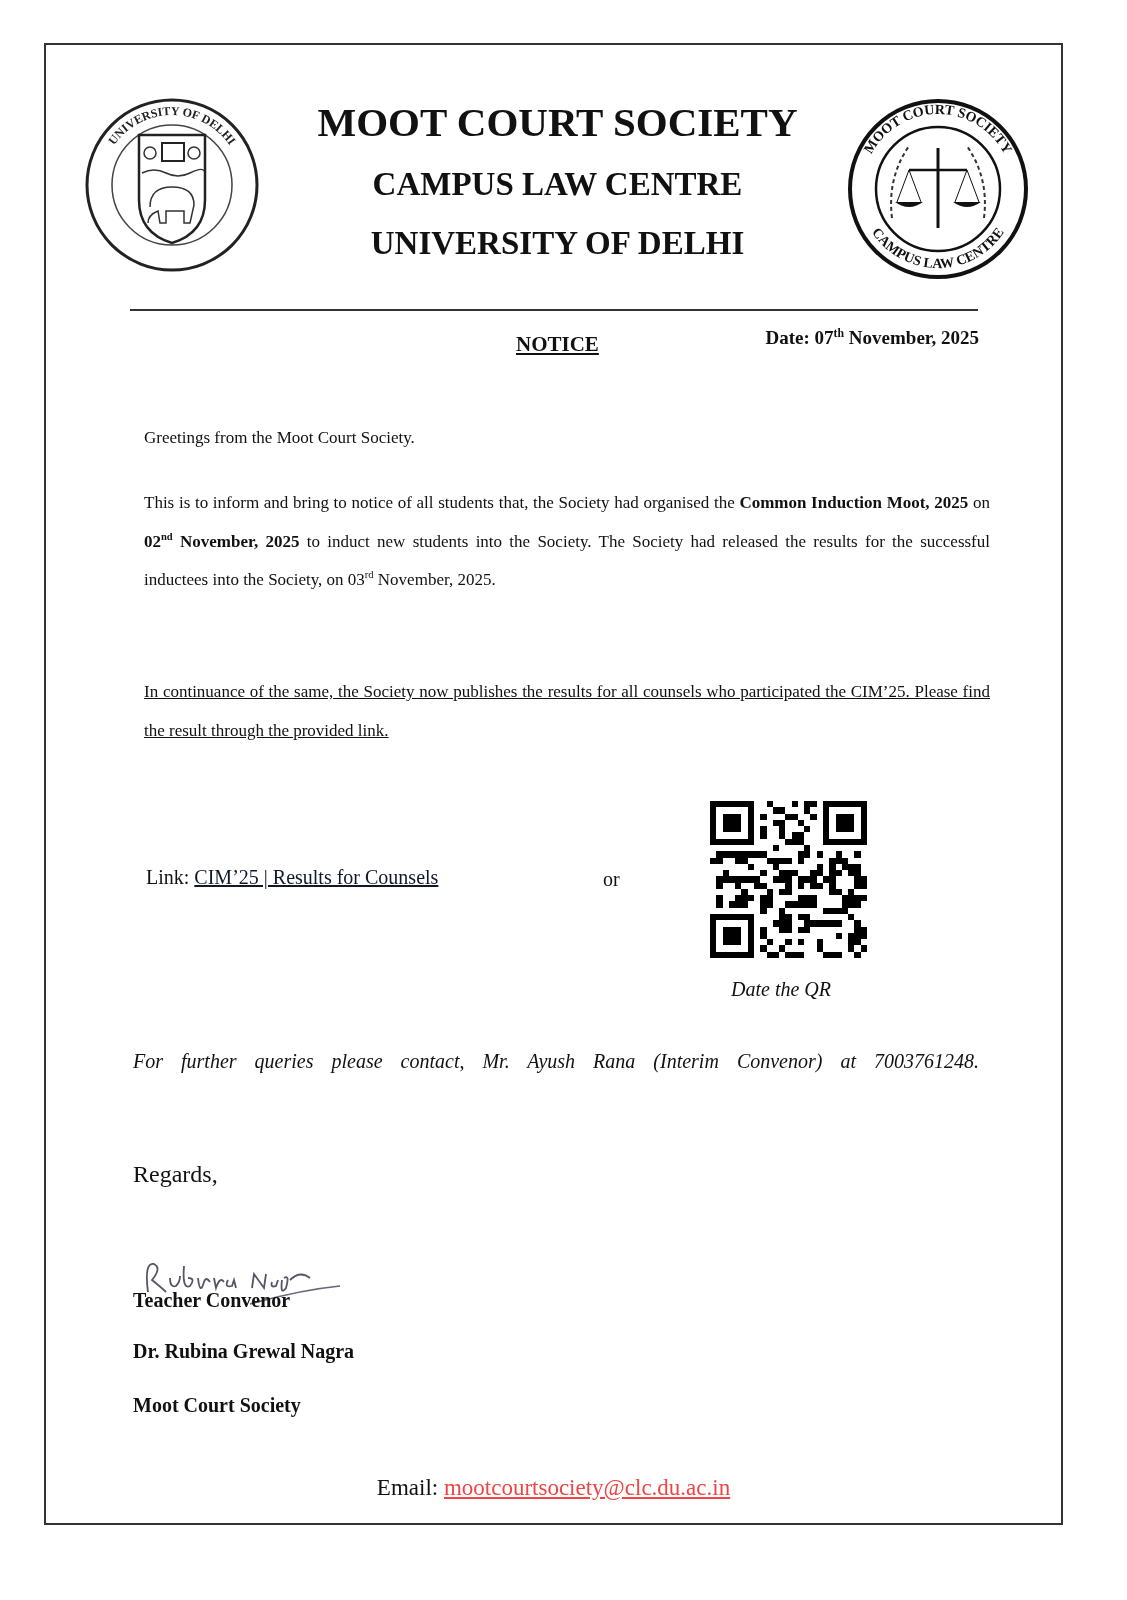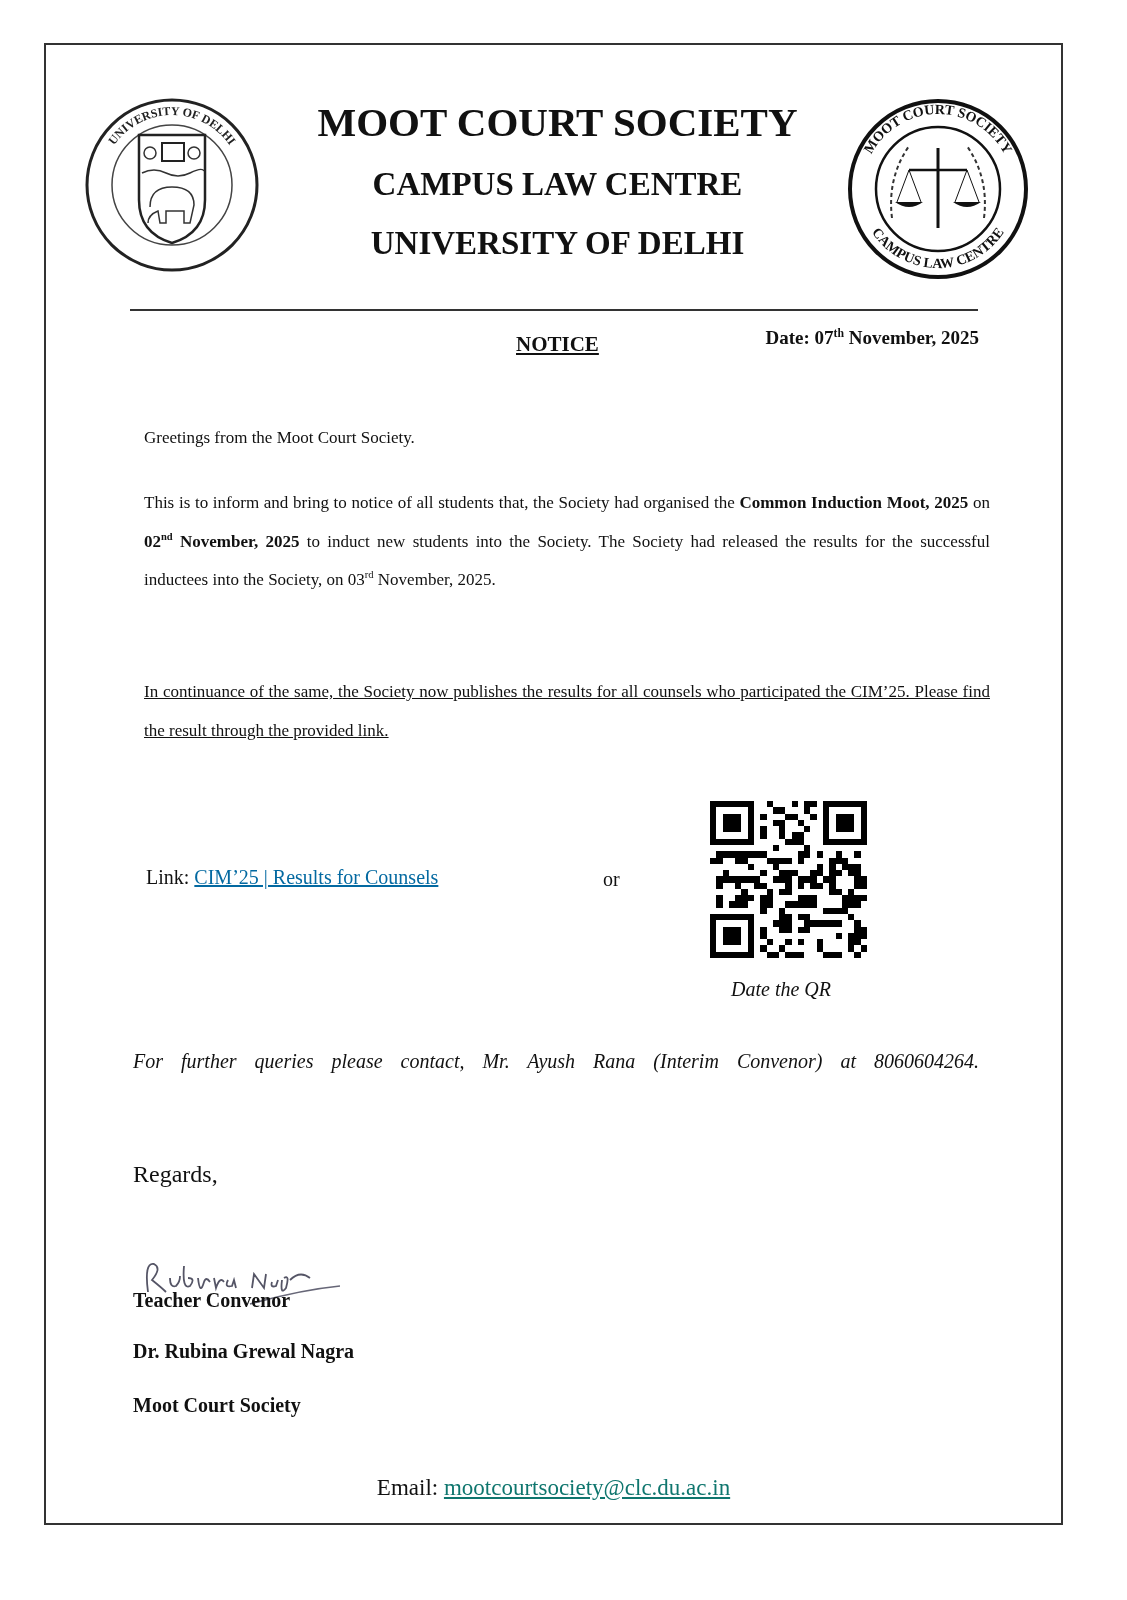--- a/index.html
+++ b/index.html
@@ -14,31 +14,31 @@
   .t3{top:225px;font-size:33px;}
   .rule{position:absolute;left:130px;top:309px;width:848px;height:0;border-top:2px solid #333;}
   .notice{position:absolute;left:516px;top:325px;font-size:21px;font-weight:bold;text-decoration:underline;margin-top:7px;}
   .date{position:absolute;right:148px;top:327px;font-size:19px;font-weight:bold;}
   sup{font-size:62%;line-height:0;}
   .p{position:absolute;left:127px;width:846px;font-size:17px;line-height:38.5px;text-align:justify;margin-left:17px;}
   .greet{top:419px;}
   .para1{top:484px;}
   .para2{top:673px;text-decoration:underline;}
   .linkrow{position:absolute;top:866px;left:146px;font-size:20px;}
-  .linkrow a{color:#0369a1;}
+  .linkrow a{color:#0f172a;}
   .or{position:absolute;left:603px;top:868px;font-size:20px;}
   .qr{position:absolute;left:710px;top:801px;width:157px;height:157px;}
   .scan{position:absolute;left:731px;top:978px;font-size:20px;font-style:italic;}
   .query{position:absolute;left:133px;top:1050px;width:846px;font-size:20px;font-style:italic;text-align:justify;text-align-last:justify;}
   .regards{position:absolute;left:133px;top:1161px;font-size:24px;}
   .sig{position:absolute;left:140px;top:1252px;width:210px;height:60px;}
   .signer{position:absolute;left:133px;font-size:20px;font-weight:bold;}
   .s1{top:1320px;margin-top:20px;} .s2{top:1289px;} .s3{top:1394px;}
   .email{position:absolute;left:0;width:1107px;text-align:center;top:1475px;font-size:23px;}
-  .email a{color:#0f766e;text-decoration:underline;}
+  .email a{color:#ef4444;text-decoration:underline;}
 </style>
 </head>
 <body>
 
 <div class="frame"></div>
 
 <svg class="seal seal-left" viewBox="0 0 176 180">
   <circle cx="88" cy="90" r="85" fill="none" stroke="#222" stroke-width="3"></circle>
   <circle cx="88" cy="90" r="60" fill="none" stroke="#444" stroke-width="1.5"></circle>
   <path id="arcL" d="M 18 90 A 70 70 0 0 1 158 90" fill="none"></path>
@@ -276,21 +276,21 @@
     <rect x="2" y="2" width="3" height="3" fill="#000"></rect>
     <rect x="18" y="0" width="7" height="7" fill="#000"></rect>
     <rect x="19" y="1" width="5" height="5" fill="#fff"></rect>
     <rect x="20" y="2" width="3" height="3" fill="#000"></rect>
     <rect x="0" y="18" width="7" height="7" fill="#000"></rect>
     <rect x="1" y="19" width="5" height="5" fill="#fff"></rect>
     <rect x="2" y="20" width="3" height="3" fill="#000"></rect>
   </svg>
 <div class="scan">Date the QR</div>
 
-<div class="query">For further queries please contact, Mr. Ayush Rana (Interim Convenor) at 8060604264.</div>
+<div class="query">For further queries please contact, Mr. Ayush Rana (Interim Convenor) at 7003761248.</div>
 
 <div class="regards">Regards,</div>
 
 <svg class="sig" viewBox="0 0 210 60">
   <path d="M8 40 Q4 10 14 12 Q22 16 12 28 Q22 36 26 40 M30 26 Q30 36 36 34 Q40 30 40 24 M44 14 Q42 38 50 34 Q56 26 48 26 M58 26 Q60 44 64 30 Q66 24 70 30 M74 26 L76 36 Q80 24 84 30 M88 28 Q84 36 92 34 L94 28 L96 36" fill="none" stroke="#556" stroke-width="1.8"></path>
   <path d="M112 36 L114 22 L124 36 L126 22 M132 30 Q130 36 136 34 L138 28 M142 28 Q140 44 146 36 Q150 22 144 26 M150 28 Q160 18 170 26" fill="none" stroke="#556" stroke-width="1.8"></path>
   <path d="M110 52 Q160 38 200 34" fill="none" stroke="#667" stroke-width="1.6"></path>
 </svg>
 
 <div class="signer s1">Dr. Rubina Grewal Nagra</div>

